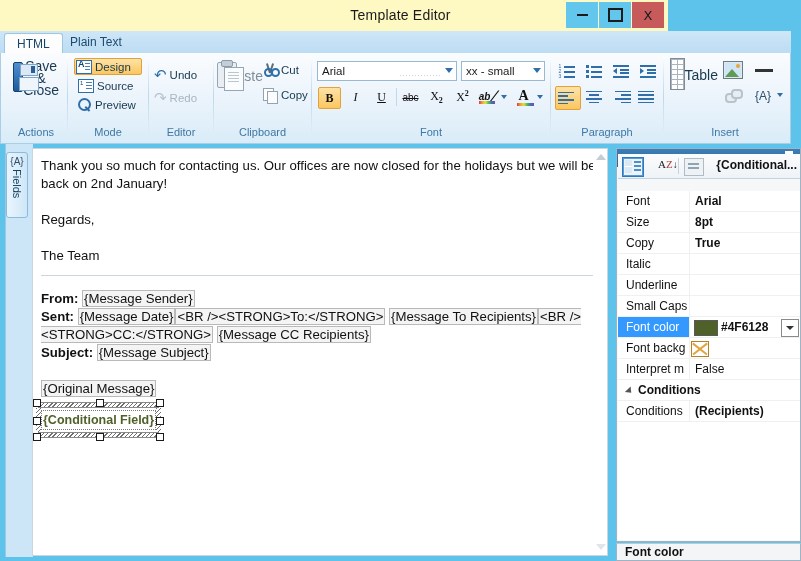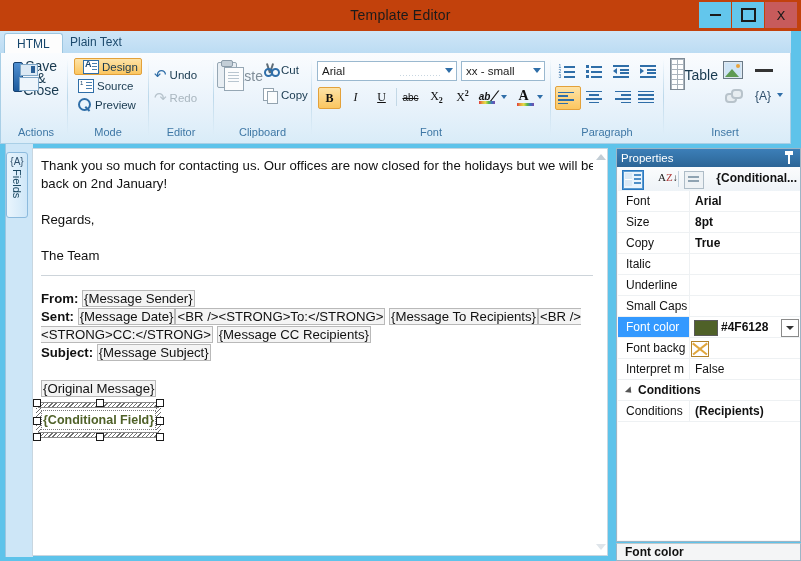--- a/index.html
+++ b/index.html
@@ -5,21 +5,21 @@
   html,body{margin:0;padding:0;}
   body{
     width:801px;height:561px;overflow:hidden;
     font-family:"Liberation Sans",sans-serif;
     background:#ffffff;
     -webkit-font-smoothing:none;
   }
   #app{position:relative;width:801px;height:561px;background:#5ec3ea;overflow:hidden;}
 
   
-  .titlebar{position:absolute;left:0;top:0;width:801px;height:31px;background:#c2410c;}
+  .titlebar{position:absolute;left:0;top:0;width:668px;height:31px;background:#fef9c3;}
   .title-text{position:absolute;left:0;top:0;width:801px;height:31px;line-height:31px;
       text-align:center;font-size:14px;color:#1b1b1b;letter-spacing:.2px;}
   .wbtns{position:absolute;right:4px;top:2px;height:27px;display:flex;gap:1px;}
   .wbtn{width:32px;height:26px;display:flex;align-items:center;justify-content:center;
       background:#63c6ec;border:none;}
   .wbtn.close{background:#c75b5b;}
   .wbtn .glyph{font-size:13px;color:#1b1b1b;font-family:"DejaVu Sans",sans-serif;}
   .wbtn .min-bar{width:11px;height:2px;background:#1b1b1b;display:block;}
   .wbtn .max-sq{width:11px;height:10px;border:2px solid #1b1b1b;display:block;}
 
@@ -163,21 +163,21 @@
 
   
   .props{position:absolute;left:616px;top:148px;width:185px;height:394px;background:#f6f7f8;
       border:1px solid #9cb5c6;box-sizing:border-box;}
   .props-hd{position:absolute;left:0;top:0;width:183px;height:18px;
       background:linear-gradient(to bottom,#3c7fb8,#2c6596);color:#fff;font-size:11.5px;
       line-height:18px;padding-left:4px;box-sizing:border-box;}
   .pin{position:absolute;right:5px;top:2px;width:12px;height:14px;}
   .pin .h{position:absolute;left:2px;top:0;width:8px;height:4px;background:#fff;}
   .pin .s{position:absolute;left:5px;top:4px;width:2px;height:9px;background:#fff;}
-  .props-tb{position:absolute;left:1px;top:18px;width:182px;height:24px;
+  .props-tb{position:absolute;left:1px;top:5px;width:182px;height:24px;
       background:linear-gradient(to bottom,#fbfcfd,#eef3f7);border-bottom:1px solid #c3d3df;}
   .pt-ic{position:absolute;top:4px;width:18px;height:16px;border:1px solid #5b9bd0;background:#fff;}
   .pt-ic.sel{outline:1px solid #2b79c2;background:#eaf4fd;}
   .pt-ic .col{position:absolute;left:1px;top:1px;width:7px;height:13px;
      background:linear-gradient(to bottom,#dbe9f5 0 6px,#fff 6px 7px,#dbe9f5 7px 13px);}
   .pt-ic .rw{position:absolute;right:1px;top:2px;width:7px;height:1.5px;background:#4f8fc7;box-shadow:0 4px 0 #4f8fc7,0 8px 0 #4f8fc7;}
   .az{position:absolute;left:40px;top:4px;font-size:11px;color:#1b1b1b;font-family:"Liberation Serif",serif;}
   .az .a{color:#1b1b1b;} .az .z{color:#b03a3a;}
   .pt-sep{position:absolute;left:60px;top:4px;width:1px;height:16px;background:#c3d3df;}
   .pt-page{position:absolute;left:66px;top:4px;width:18px;height:16px;background:#eef2f5;border:1px solid #aebcc7;}
@@ -253,21 +253,21 @@
               <div>Close</div>
             </div>
           </div>
         </div>
         <div class="glabel">Actions</div>
       </div>
       <div class="gsep" style="left:66px;"></div>
 
       <div class="group" style="left:68px;width:78px;">
         <div class="gbody">
-          <div class="sbtn hl" style="left:5px;top:3px;width:68px;height:17px;padding-left:8px;box-sizing:border-box;">
+          <div class="sbtn hl" style="left:5px;top:3px;width:68px;height:17px;padding-left:1px;box-sizing:border-box;">
             <span class="ic ic-design">
                 <i></i>
               </span>
             <span>Design</span>
           </div>
           <div class="sbtn" style="left:5px;top:22px;width:68px;height:17px;padding-left:4px;box-sizing:border-box;">
             <span class="ic ic-source">
                 <i></i>
               </span>
             <span>Source</span>

